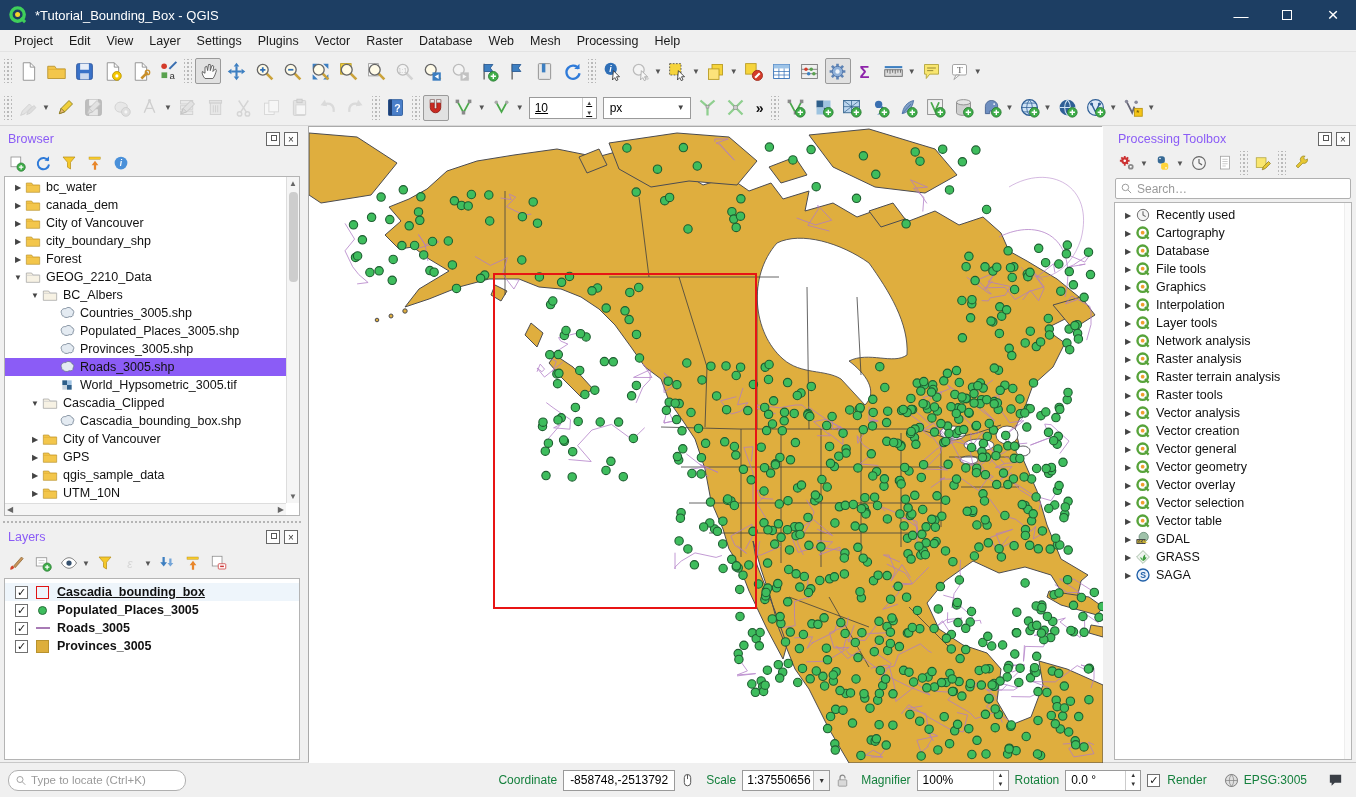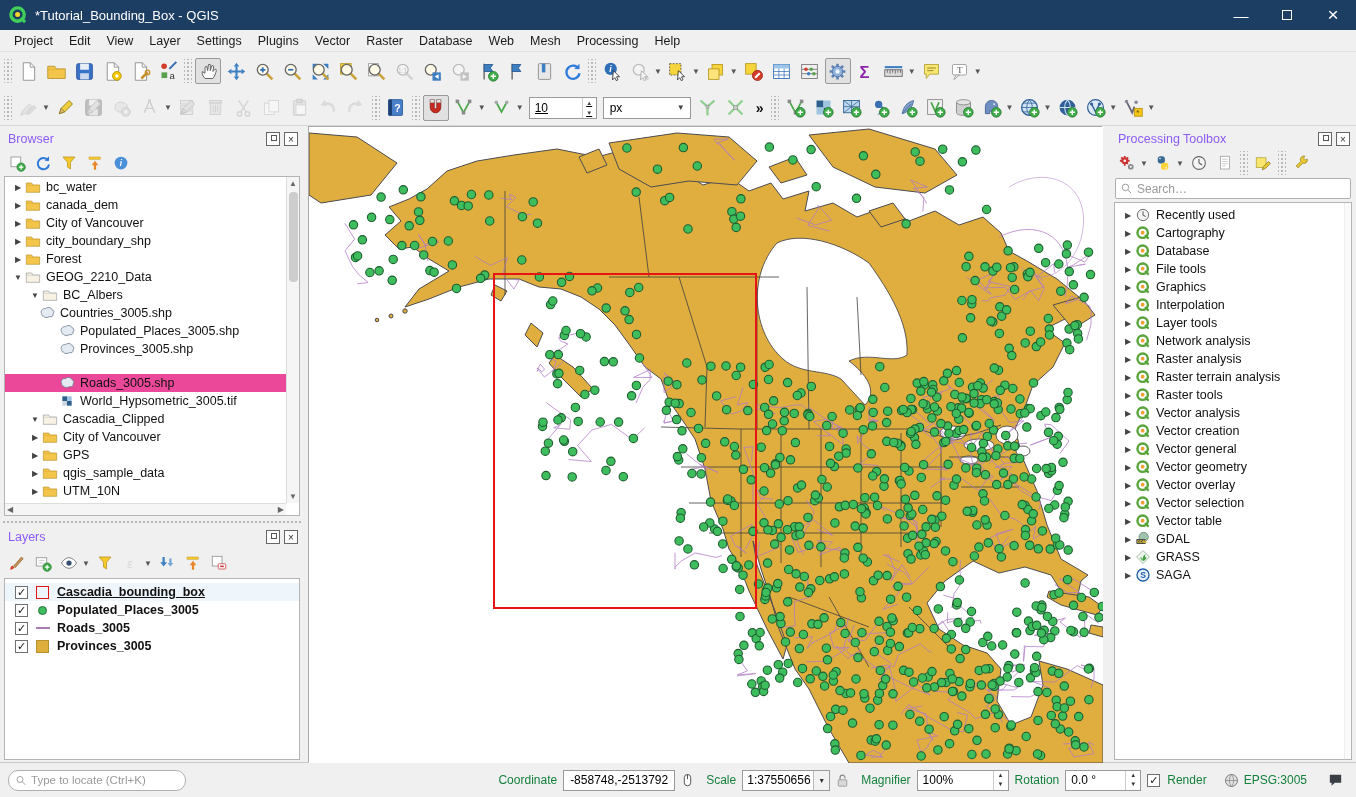--- a/index.html
+++ b/index.html
@@ -52,21 +52,21 @@
   .phead .ptitle { flex:1; font-size:12.5px; color:#8b5cf6; }
   .pbtn { width:14px; height:14px; border:1px solid #666; margin-left:4px; display:flex; align-items:center; justify-content:center; font-size:10px; color:#333; background:#fdfdfd; position:relative;}
   .pbtn .fl { width:6px; height:6px; border:1px solid #555; position:absolute; top:2px; right:2px; background:#fff;}
   .ptools { height:26px; display:flex; align-items:center; padding-left:2px; }
   .ptools .tool { width:24px; height:24px; }
   .ptools .tool .ic { width:18px; height:18px; }
   .pcontent { flex:1; background:#fff; border:1px solid #b4b4b4; margin:0 2px 2px 2px; position:relative; overflow:hidden; }
 
   
   .trow { height:18px; display:flex; align-items:center; white-space:nowrap; }
-  .trow.hover { background:#ec4899;margin-top:16px; }
+  .trow.hover { background:#8b5cf6; }
   .trow .exp { width:14px; font-size:9px; color:#444; text-align:center; flex:none;}
   .trow .tic { width:16px; height:16px; margin-right:5px; flex:none; }
   .trow .tlabel { font-size:12.5px; color:#111; }
 
   
   .vscroll { position:absolute; right:0; top:0; bottom:12px; width:13px; background:#f5f5f5; border-left:1px solid #ddd; display:flex; flex-direction:column; align-items:center;}
   .vscroll .arr { font-size:8px; color:#666; height:13px; line-height:13px;}
   .vscroll .thumb { width:9px; flex:0 0 90px; background:#cdcdcd; border-radius:4px; margin-top:2px;}
   .hscroll { position:absolute; left:0; right:13px; bottom:0; height:12px; background:#f5f5f5; border-top:1px solid #ddd; display:flex; align-items:center; justify-content:space-between; padding:0 2px;}
   .hscroll .arr { font-size:8px; color:#666; }
@@ -1124,39 +1124,39 @@
               </svg>
               <span class="tlabel">GEOG_2210_Data</span>
             </div>
             <div class="trow" style="padding-left: 23px;">
               <span class="exp" style="font-size: 8px;">▼</span>
               <svg class="tic" viewBox="0 0 24 24">
                 <use href="#i-folderP"></use>
               </svg>
               <span class="tlabel">BC_Albers</span>
             </div>
-            <div class="trow" style="padding-left: 20px;">
-              <span class="exp" style="font-size: 8px;"></span>
-              <svg class="tic" viewBox="0 0 24 24">
-                <use href="#i-shp"></use>
-              </svg>
-              <span class="tlabel">Countries_3005.shp</span>
-            </div>
             <div class="trow" style="padding-left: 40px;">
               <span class="exp" style="font-size: 8px;"></span>
               <svg class="tic" viewBox="0 0 24 24">
                 <use href="#i-shp"></use>
               </svg>
-              <span class="tlabel">Populated_Places_3005.shp</span>
+              <span class="tlabel">Countries_3005.shp</span>
             </div>
             <div class="trow" style="padding-left: 40px;">
               <span class="exp" style="font-size: 8px;"></span>
               <svg class="tic" viewBox="0 0 24 24">
                 <use href="#i-shp"></use>
               </svg>
+              <span class="tlabel">Populated_Places_3005.shp</span>
+            </div>
+            <div class="trow" style="padding-left: 40px;">
+              <span class="exp" style="font-size: 8px;"></span>
+              <svg class="tic" viewBox="0 0 24 24">
+                <use href="#i-shp"></use>
+              </svg>
               <span class="tlabel">Provinces_3005.shp</span>
             </div>
             <div class="trow hover" style="padding-left: 40px;">
               <span class="exp" style="font-size: 8px;"></span>
               <svg class="tic" viewBox="0 0 24 24">
                 <use href="#i-shp"></use>
               </svg>
               <span class="tlabel">Roads_3005.shp</span>
             </div>
             <div class="trow" style="padding-left: 40px;">
@@ -1165,20 +1165,27 @@
                 <use href="#i-raster"></use>
               </svg>
               <span class="tlabel">World_Hypsometric_3005.tif</span>
             </div>
             <div class="trow" style="padding-left: 23px;">
               <span class="exp" style="font-size: 8px;">▼</span>
               <svg class="tic" viewBox="0 0 24 24">
                 <use href="#i-folderP"></use>
               </svg>
               <span class="tlabel">Cascadia_Clipped</span>
+            </div>
+            <div class="trow" style="padding-left: 40px;">
+              <span class="exp" style="font-size: 8px;"></span>
+              <svg class="tic" viewBox="0 0 24 24">
+                <use href="#i-shp"></use>
+              </svg>
+              <span class="tlabel">Cascadia_bounding_box.shp</span>
             </div>
             <div class="trow" style="padding-left: 23px;">
               <span class="exp" style="font-size: 8px;">▶</span>
               <svg class="tic" viewBox="0 0 24 24">
                 <use href="#i-folder"></use>
               </svg>
               <span class="tlabel">City of Vancouver</span>
             </div>
             <div class="trow" style="padding-left: 23px;">
               <span class="exp" style="font-size: 8px;">▶</span>

